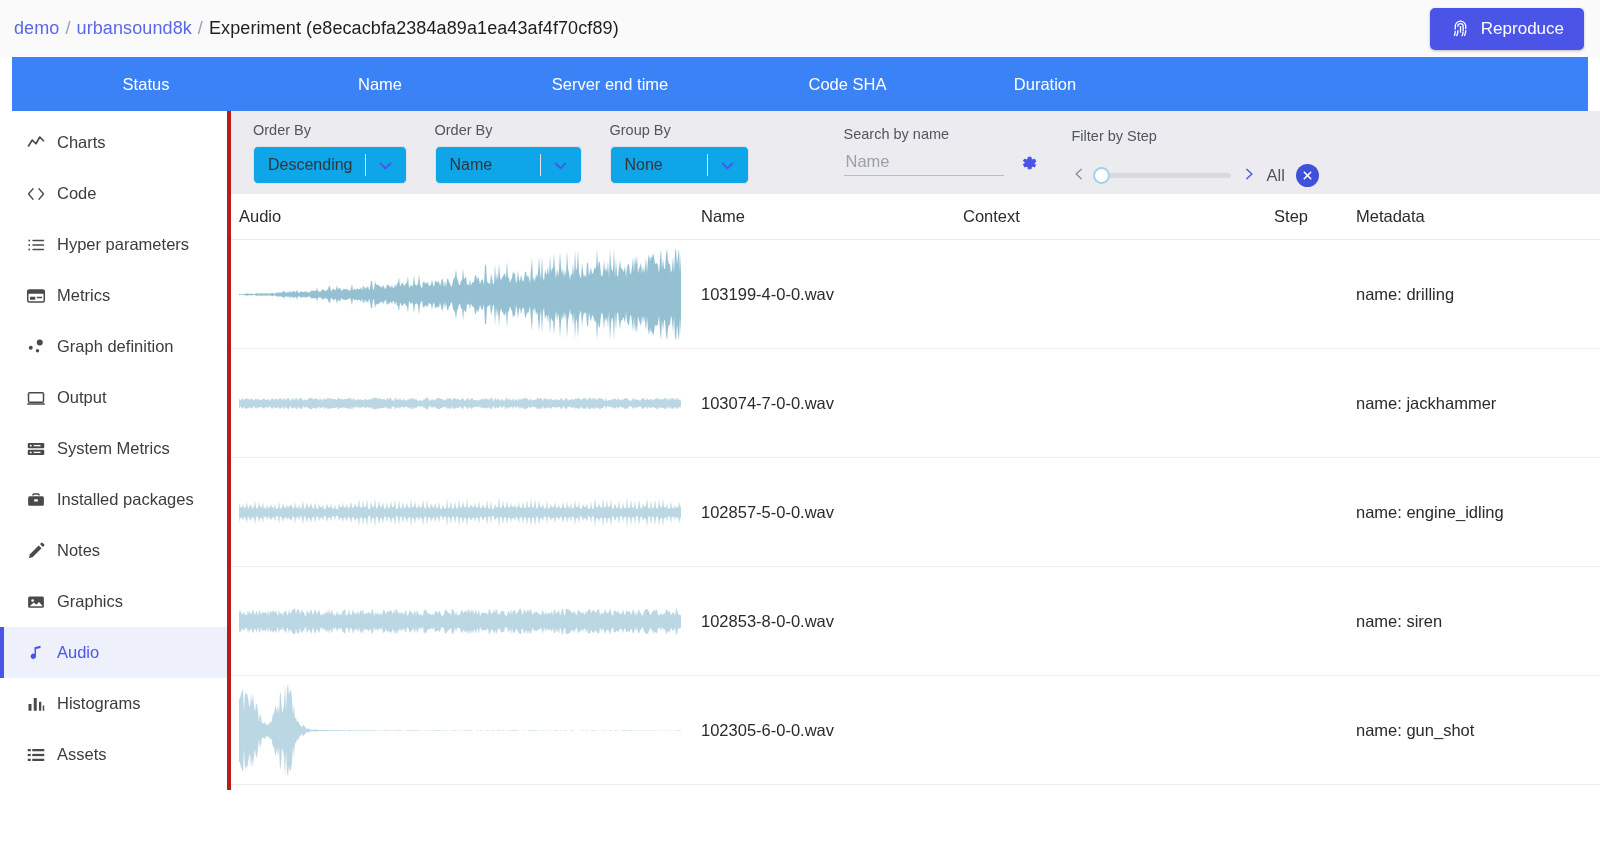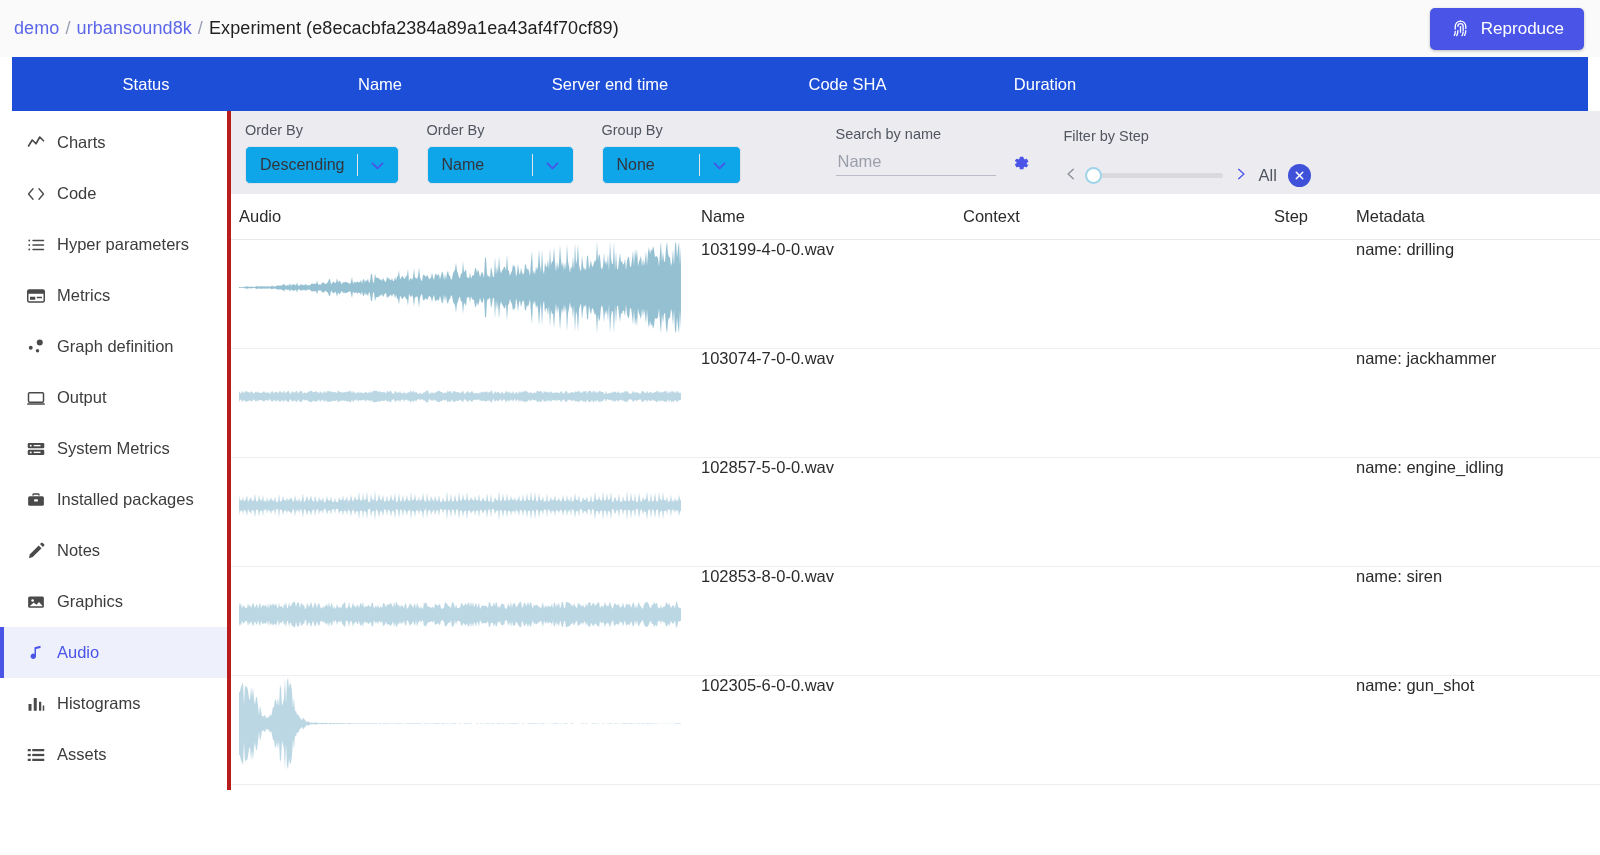--- a/index.html
+++ b/index.html
@@ -31,21 +31,21 @@
     height: 42px; padding: 0 20px;
     font-size: 17px; font-family: inherit;
     cursor: pointer;
     box-shadow: 0 1px 3px rgba(0,0,0,.25);
   }
   .reproduce-btn svg { display: block; }
 
   
   .exp-table { margin: 0 12px; }
   .exp-head {
-    background: #1d4ed8; color: #fff;
+    background: #3b82f6; color: #fff;
     display: flex; align-items: center;
     height: 54px; font-size: 16.5px;
   }
   .exp-row {
     background: #fff;
     display: flex; align-items: center;
     height: 53px; font-size: 16px;
     border-bottom: 1px solid #eceef3;
   }
   .c-status { width: 268px; text-align: center; }
@@ -84,21 +84,21 @@
   .side-item.active .ico { color: #4a55e8; }
 
   
   .main { flex: 1; background: #fff; overflow: hidden; }
 
   
   .filterbar {
     background: #ececf0;
     height: 83px;
     display: flex; align-items: flex-start;
-    padding: 11px 0 0 14px;
+    padding: 11px 0 0 22px;
     gap: 0;
   }
   .fgroup { display: flex; flex-direction: column; }
   .flabel { font-size: 14.5px; color: #51555f; margin-bottom: 8px; }
   .select {
     background: #0ea5e9; border: 1px solid #dfe1e8; border-radius: 5px;
     height: 38px; display: flex; align-items: center;
     font-size: 16px; color: #33353c;
   }
   .select .val { padding: 0 12px 0 14px; white-space: nowrap; }
@@ -144,21 +144,21 @@
   }
 
   
   .dt-head {
     display: flex; align-items: center;
     height: 46px; font-size: 16.5px; color: #2b2b2b;
     border-bottom: 1px solid #e8eaee;
     padding-left: 8px;
   }
   .dt-row {
-    display: flex; align-items: flex-start;
+    display: flex; align-items: center;
     height: 109px;
     border-bottom: 1px solid #eceef2;
     padding-left: 8px;
     font-size: 16.5px; color: #2b2b2b;
   }
   .col-audio { width: 462px; }
   .col-name  { width: 262px; }
   .col-ctx   { width: 290px; }
   .col-step  { width: 55px; text-align: right; }
   .col-meta  { width: 250px; padding-left: 48px; }

